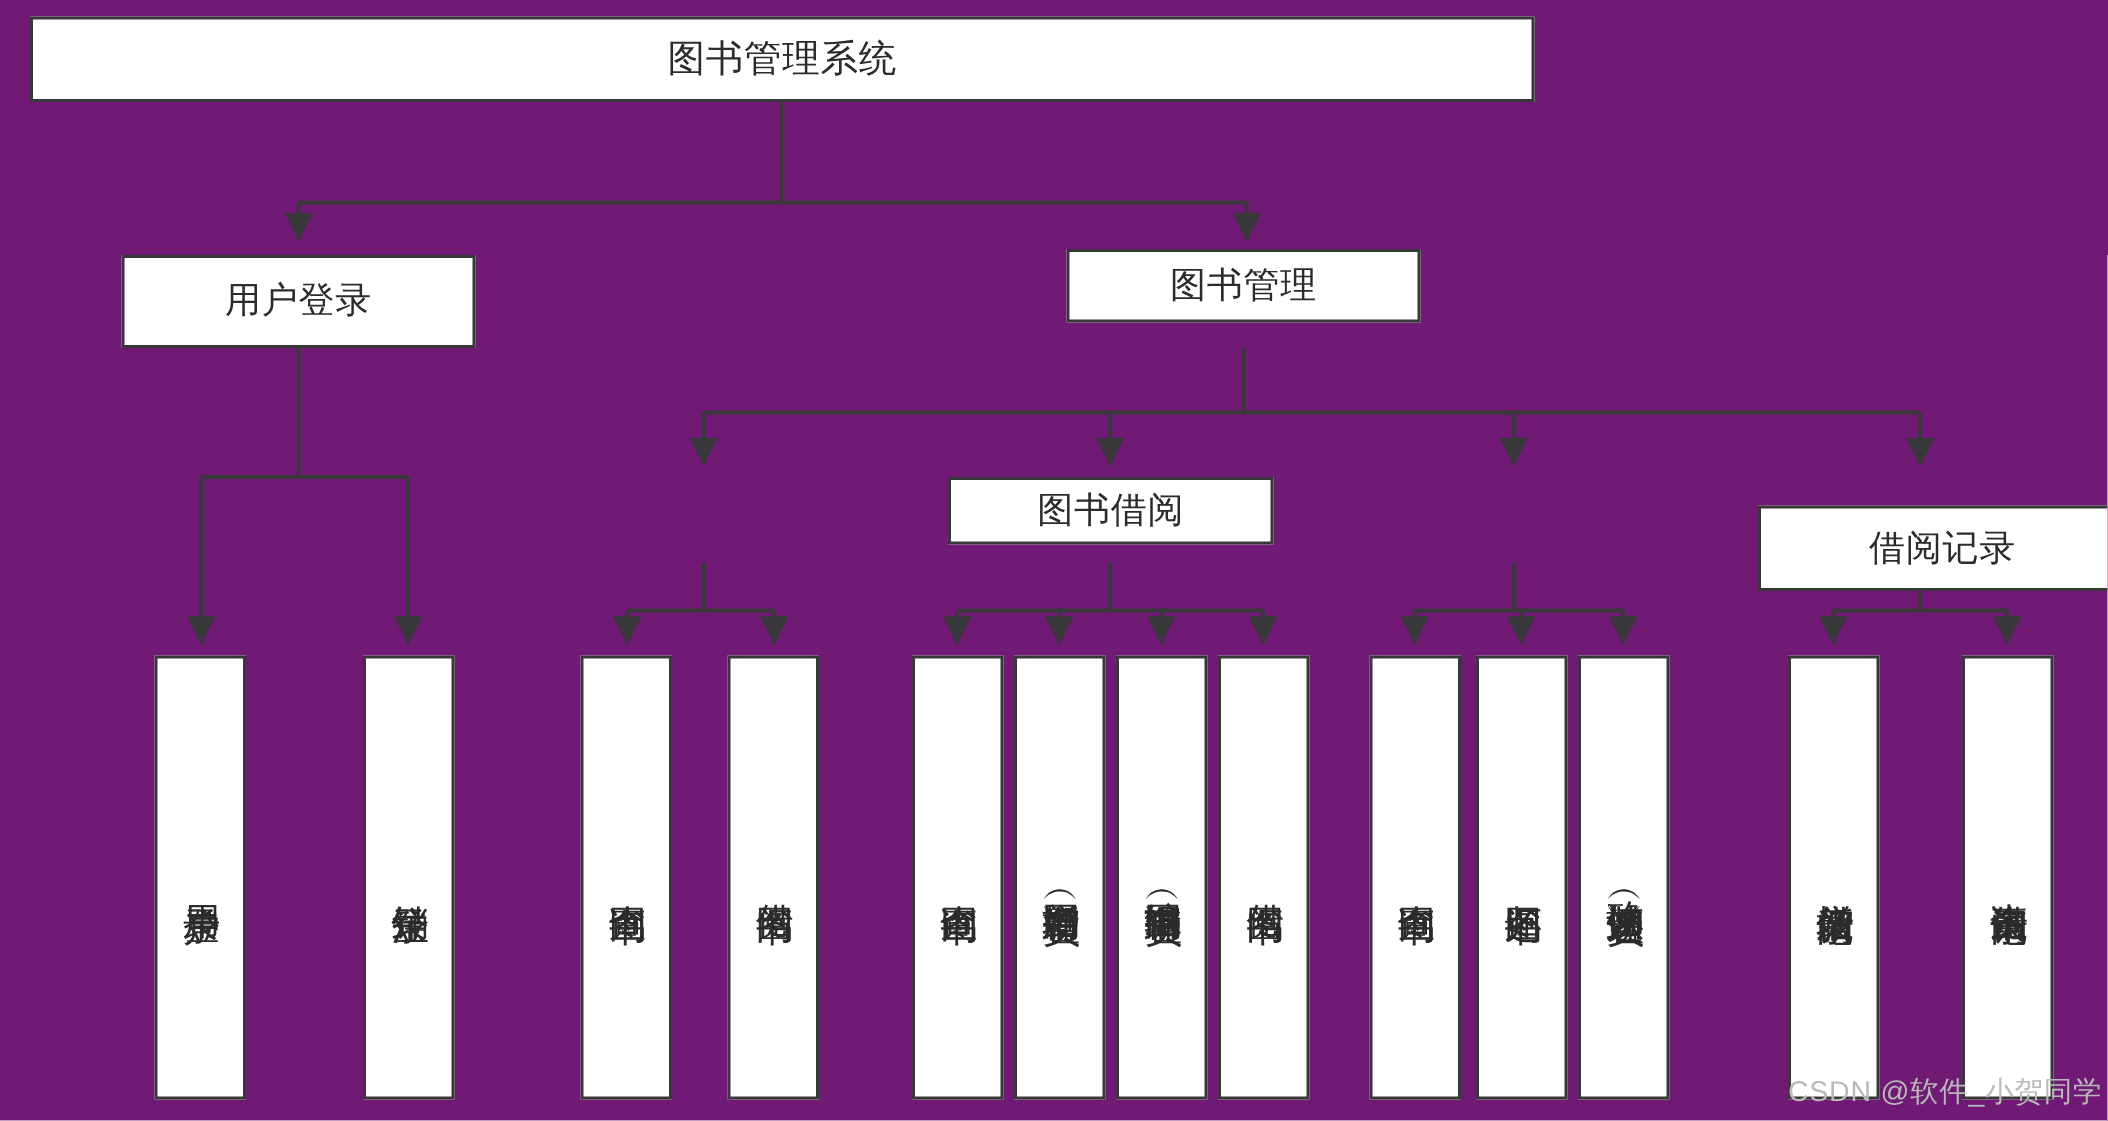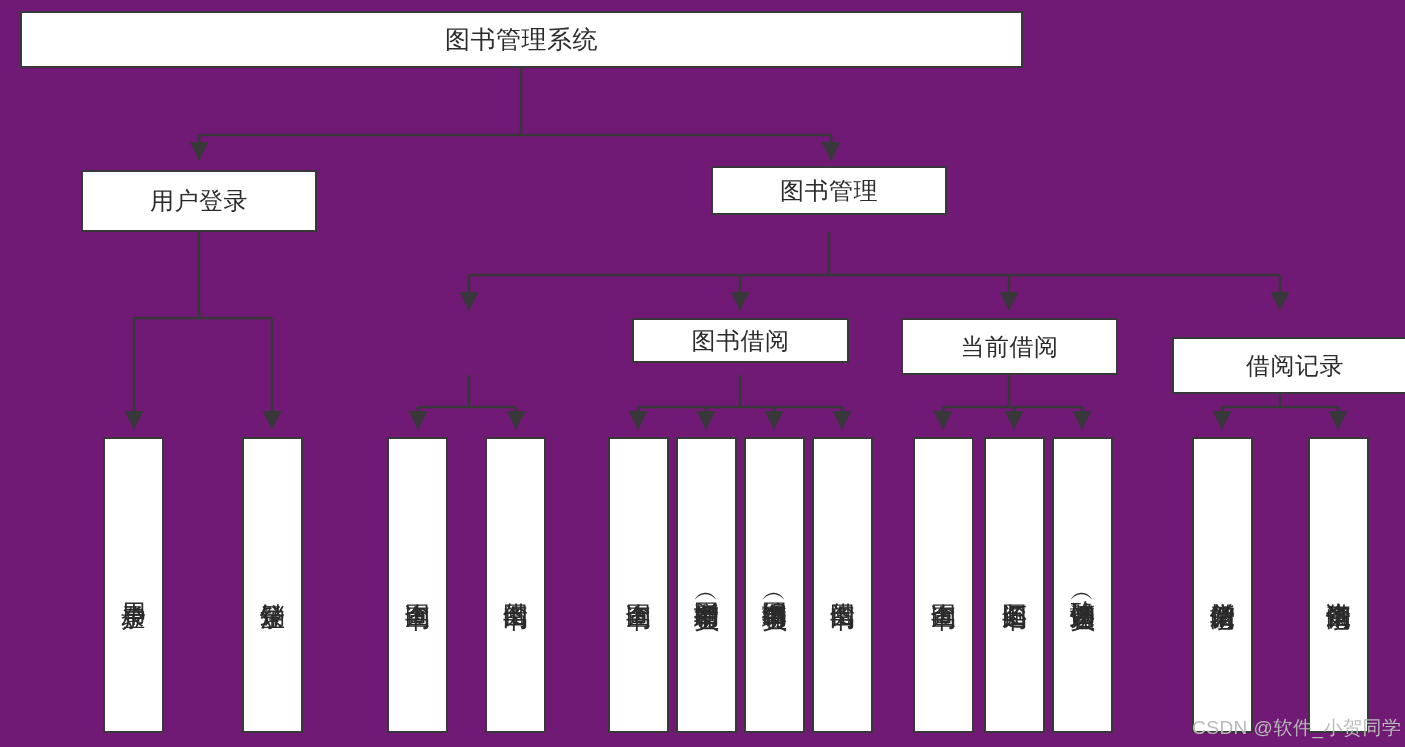--- a/index.html
+++ b/index.html
@@ -134,23 +134,20 @@
   <div class="node branch" id="l1-0" style="left: 81px; top: 170px; width: 236px; height: 62px;">
     <span class="label">用户登录</span>
   </div>
   <div class="node branch" id="l1-1" style="left: 711px; top: 166px; width: 236px; height: 49px;">
     <span class="label">图书管理</span>
   </div>
 
   <div class="node branch" id="l2-1" style="left: 632px; top: 318px; width: 217px; height: 45px; align-items: center;">
     <span class="label">图书借阅</span>
   </div>
-  <div class="node branch" id="l2-2" style="left: 901px; top: 318px; width: 217px; height: 57px;">
-    <span class="label">当前借阅</span>
-  </div>
   <div class="node branch" id="l2-3" style="left: 1172px; top: 337px; width: 246px; height: 57px;">
     <span class="label">借阅记录</span>
   </div>
 
   <div class="node leaf" id="l3-0" style="left: 103px; top: 437px; width: 61px; height: 296px;">
     <span class="label">用户登录</span>
   </div>
   <div class="node leaf" id="l3-1" style="left: 242px; top: 437px; width: 61px; height: 296px;">
     <span class="label">注销登录</span>
   </div>

